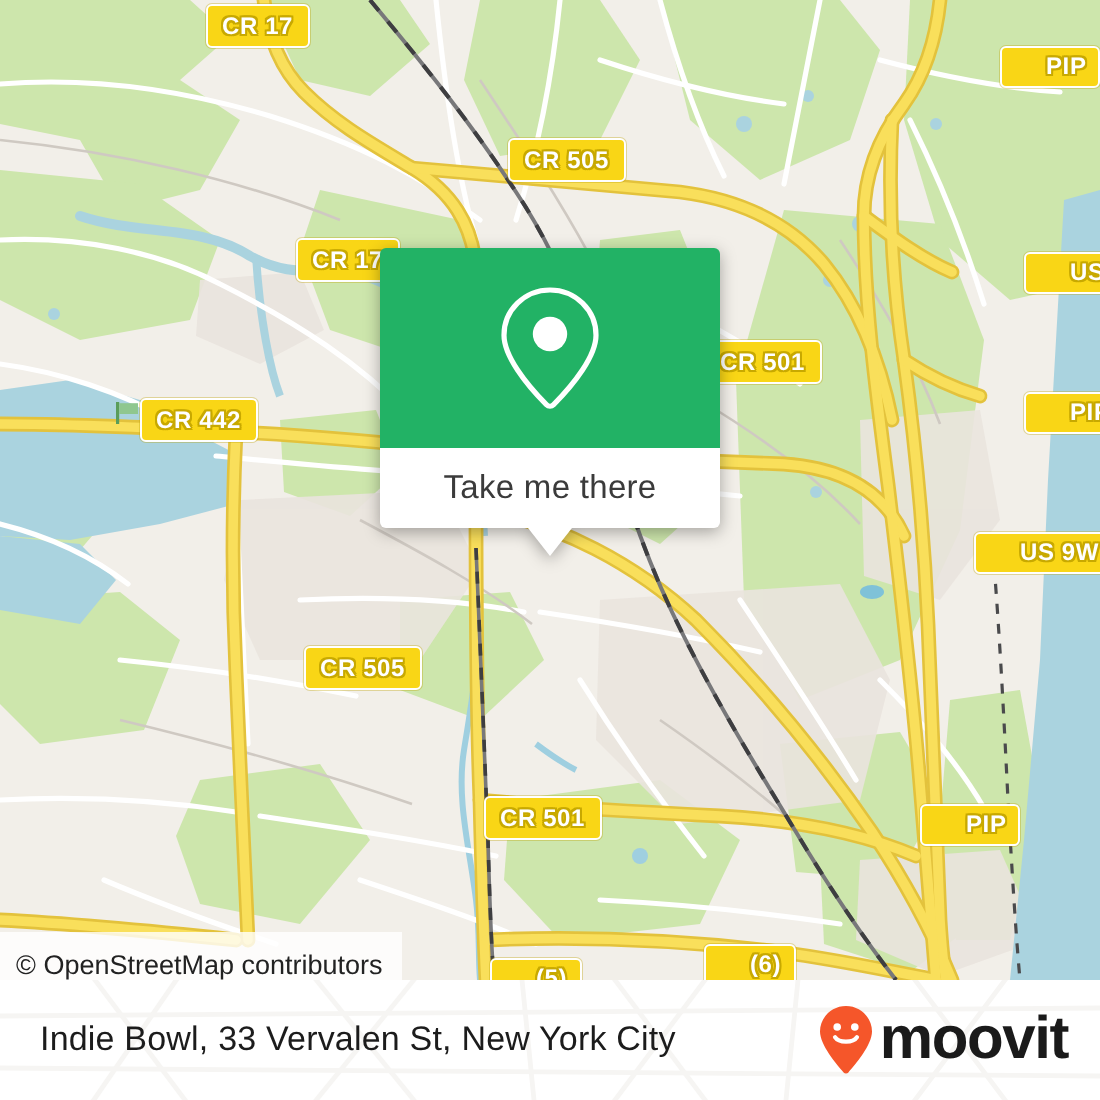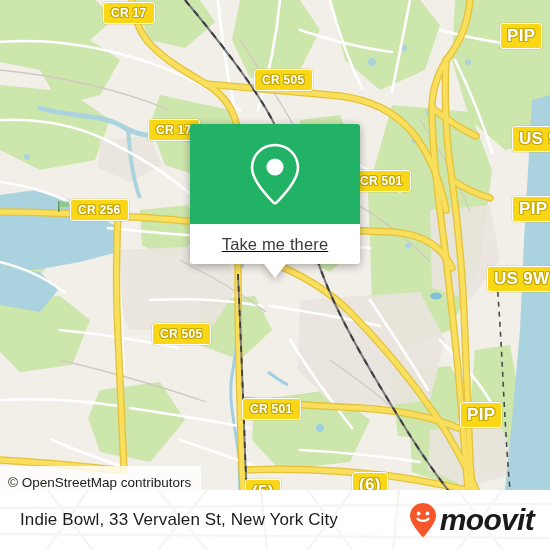--- a/index.html
+++ b/index.html
@@ -47,22 +47,22 @@
     letter-spacing: 0.3px;
     text-shadow:
       -1px -1px 0 #c8a900, 1px -1px 0 #c8a900,
       -1px  1px 0 #c8a900, 1px  1px 0 #c8a900,
        0px -1px 0 #c8a900, 0px 1px 0 #c8a900,
       -1px  0px 0 #c8a900, 1px 0px 0 #c8a900;
     box-shadow: 0 0 0 0.5px rgba(190,160,0,0.35);
     z-index: 6;
   }
   .shield.small {
-    font-size: 17px;
-    padding: 3px 6px 4px 6px;
+    font-size: 12px;
+    padding: 3px 6px 4px 22px;
   }
 
   .mini-flag {
     position: absolute;
     z-index: 6;
     width: 13px; height: 11px;
   }
 
   
   #popup-card {
@@ -81,21 +81,20 @@
     align-items: center;
     justify-content: center;
   }
   #popup-footer {
     background: #ffffff;
     border-radius: 0 0 3px 3px;
     height: 40px;
     display: flex;
     align-items: center;
     justify-content: center;
-    text-decoration: underline;
   }
   #popup-label {
     color: #3b3b3b;
     font-size: 16.5px;
     font-family: "Liberation Sans", sans-serif;
     letter-spacing: 0.15px;
   }
   #popup-tail {
     position: absolute;
     left: 50%;
@@ -154,21 +153,20 @@
     font-size: 17px;
     color: #1c1c1c;
     font-family: "Liberation Sans", sans-serif;
     letter-spacing: 0.1px;
     white-space: nowrap;
   }
   #moovit-logo {
     display: flex;
     align-items: center;
     gap: 1px;
-    font-style: italic;
   }
   #moovit-word {
     font-family: "Liberation Sans", sans-serif;
     font-size: 30px;
     font-weight: bold;
     color: #1a1a1a;
     letter-spacing: -0.7px;
     line-height: 1;
     margin-left: 1px;
   }
@@ -352,21 +350,21 @@
       </g>
     </svg>
 
     <div class="shield" style="left:103px; top:2px;">CR 17</div>
     <div class="shield" style="left:254px; top:69px;">CR 505</div>
     <div class="shield small" style="left:500px; top:23px;">PIP</div>
     <div class="shield small" style="left:512px; top:126px;">US 9W</div>
     <div class="shield" style="left:148px; top:119px;">CR 17</div>
     <div class="shield" style="left:352px; top:170px;">CR 501</div>
     <div class="shield small" style="left:512px; top:196px;">PIP</div>
-    <div class="shield" style="left:70px; top:199px;">CR 256</div>
+    <div class="shield" style="left:70px; top:199px;">CR 442</div>
     <div class="shield small" style="left:487px; top:266px;">US 9W</div>
     <div class="shield" style="left:152px; top:323px;">CR 505</div>
     <div class="shield" style="left:242px; top:398px;">CR 501</div>
     <div class="shield small" style="left:460px; top:402px;">PIP</div>
     <div class="shield small" style="left:352px; top:472px;">(6)</div>
     <div class="shield small" style="left:245px; top:479px;">(5)</div>
 
     <svg class="mini-flag" style="left:57px; top:201px;" viewBox="0 0 13 11">
       <rect x="1" y="0" width="1.6" height="11" fill="#5a9d5a"></rect>
       <path d="M2.6,0.6 L12,0.6 L12,6 L2.6,6 Z" fill="#8fc78f"></path>

